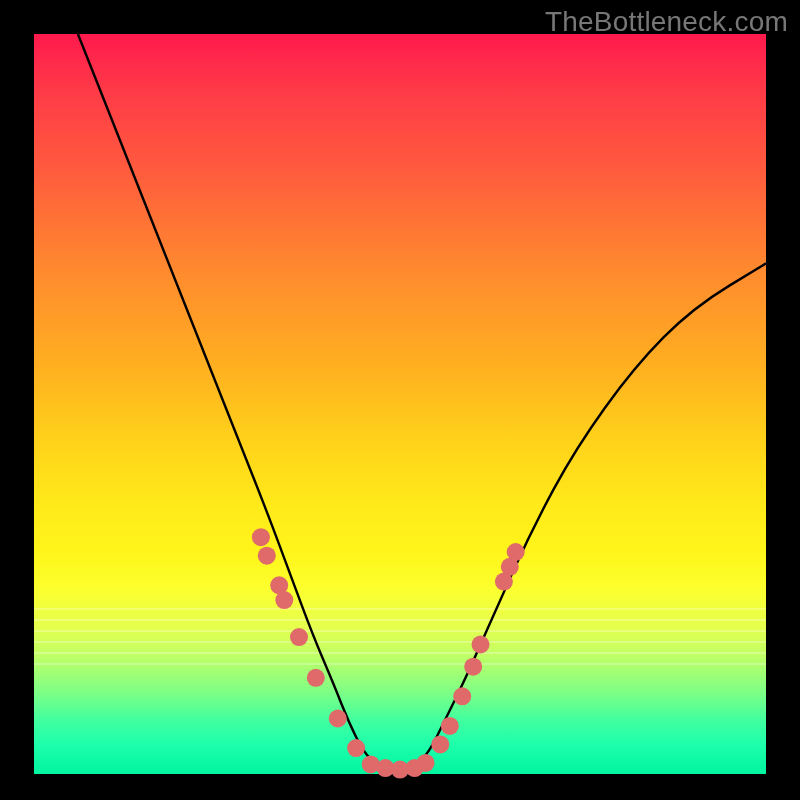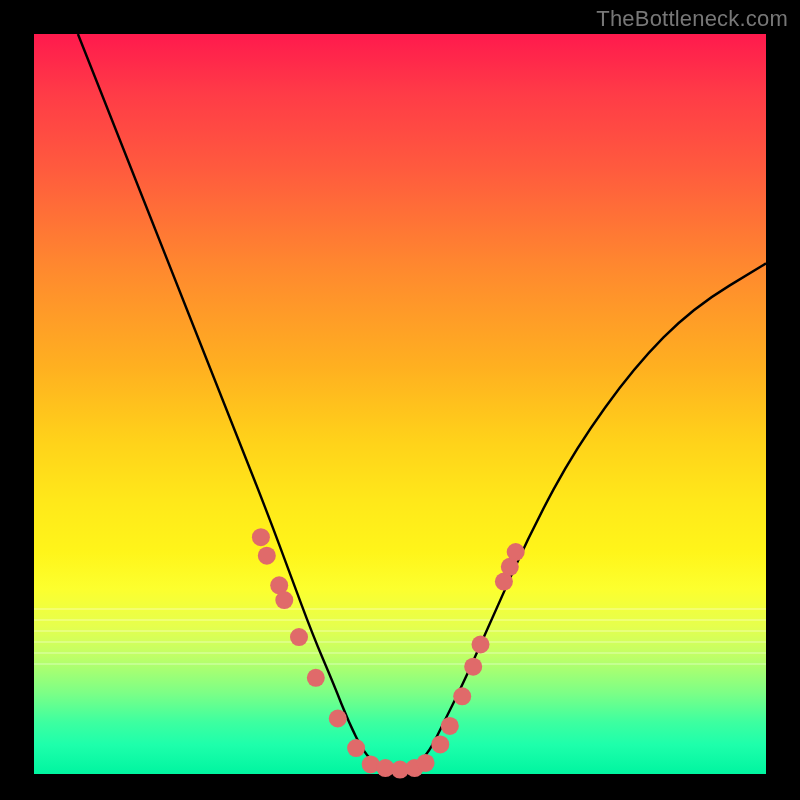--- a/index.html
+++ b/index.html
@@ -41,21 +41,21 @@
       #3dffa0 93%,
       #1effab 96%,
       #00f5a0 100%
     );
   }
   .watermark {
     position: absolute;
     top: 6px;
     right: 12px;
     color: #777;
-    font-size: 22px;
+    font-size: 28px;
     font-weight: 400;
     letter-spacing: 0.2px;
   }
   svg.curve {
     position: absolute;
     top: 0; left: 0;
     width: 732px;
     height: 740px;
     overflow: visible;
   }

